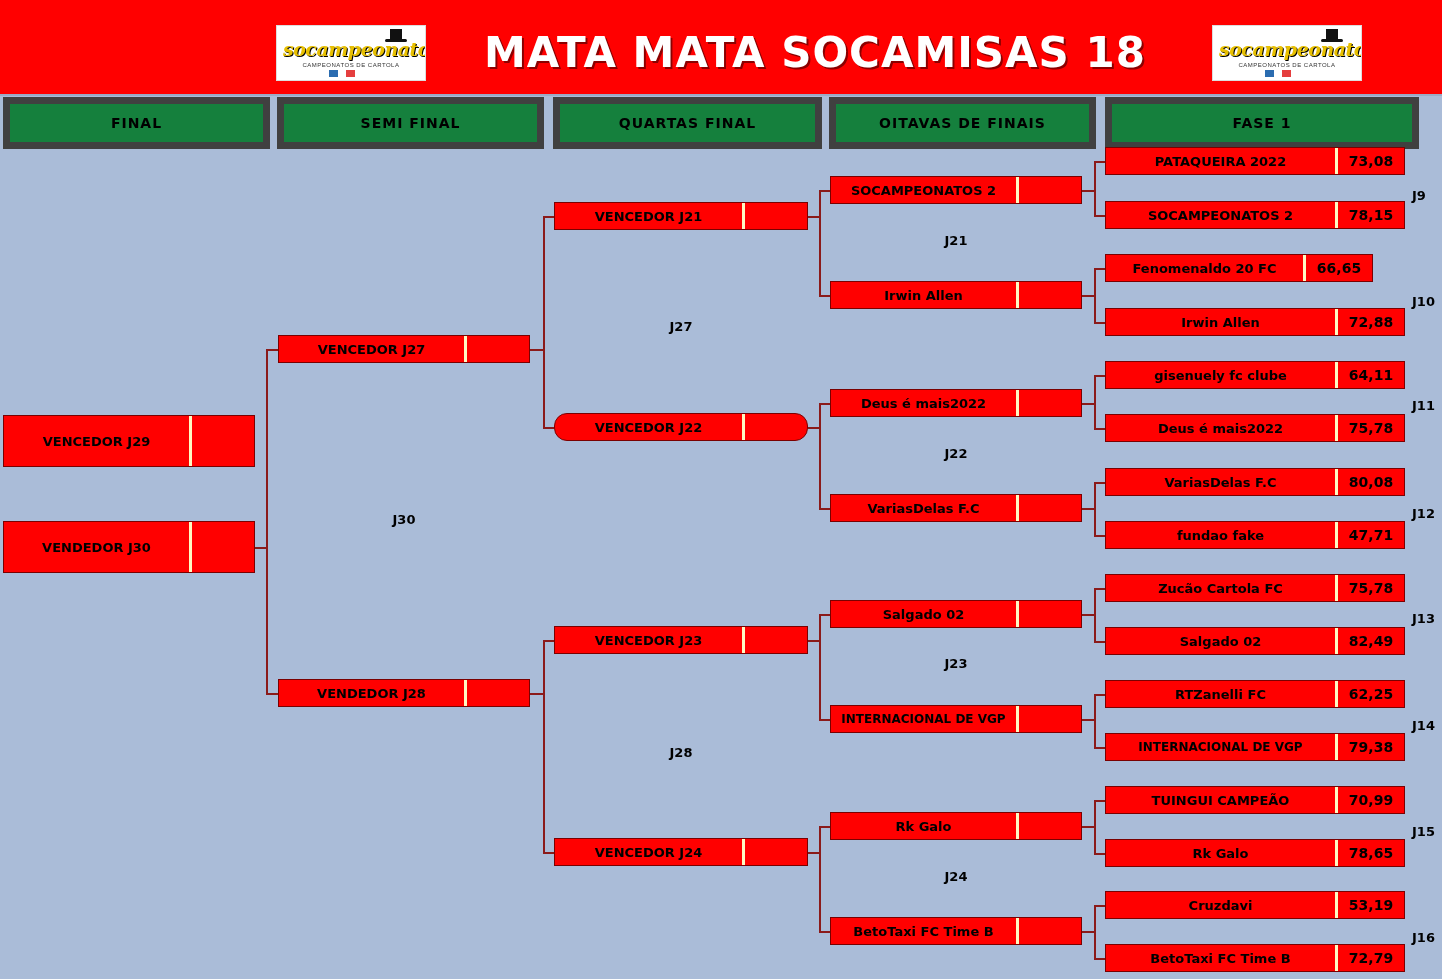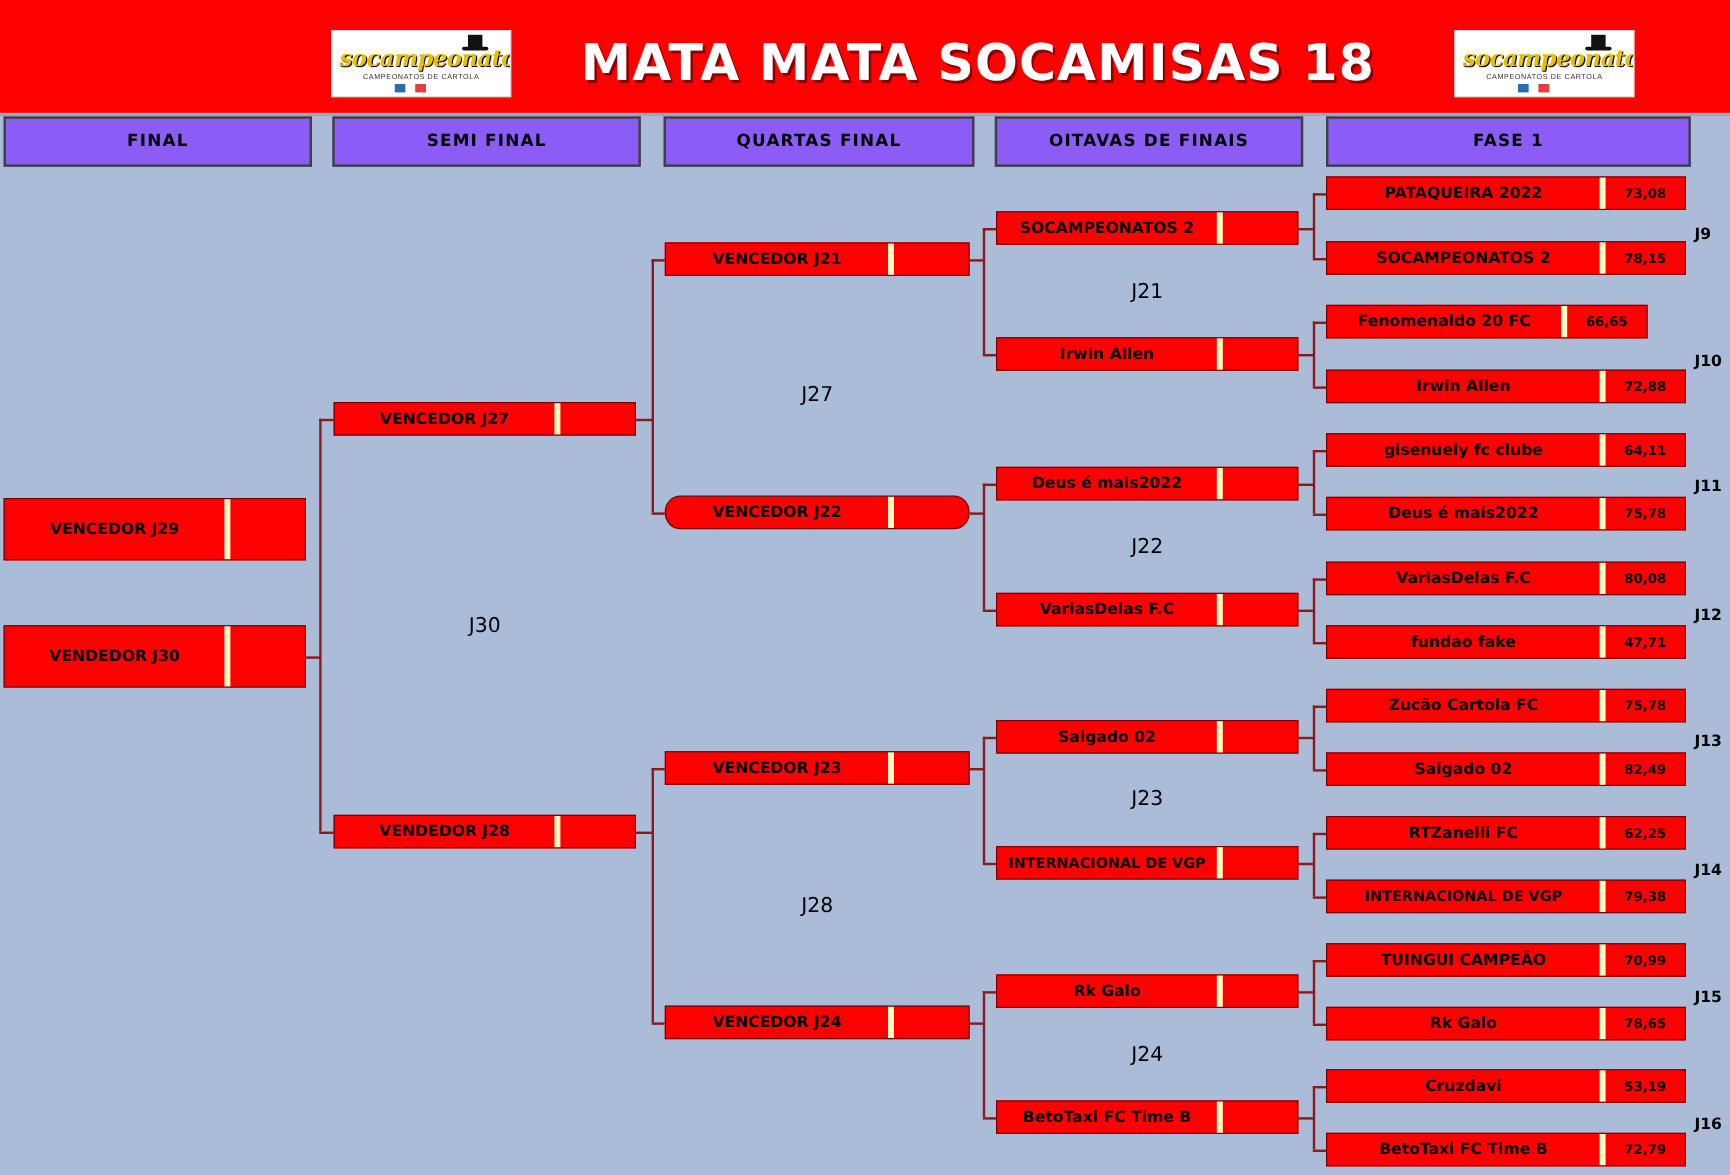--- a/index.html
+++ b/index.html
@@ -119,22 +119,22 @@
   }
   .logo-flag .f1 { left: 0; background: #2b6cb0; }
   .logo-flag .f2 { left: 8.6px; background: #ffffff; }
   .logo-flag .f3 { left: 17.2px; background: #e53e3e; }
 
   
   .col-head {
     position: absolute;
     top: 97px;
     height: 38px;
-    background: #8b5cf6;
-    border: 2px solid #404040;
+    background: #15803d;
+    border: 7px solid #404040;
     color: #000000;
     font-size: 14px;
     font-weight: bold;
     letter-spacing: 1px;
     display: flex;
     align-items: center;
     justify-content: center;
     font-family: "DejaVu Sans", sans-serif;
   }
   .ch0 { left: 3px;    width: 253px; }
@@ -160,44 +160,44 @@
     justify-content: center;
     color: #000000;
     font-size: 13px;
     font-weight: bold;
     font-family: "DejaVu Sans", sans-serif;
     overflow: hidden;
     white-space: nowrap;
   }
   .mbox .sc {
     flex: 0 0 66px;
-    border-left: 5px solid #fef9c3;
+    border-left: 3px solid #fef9c3;
     display: flex;
     align-items: center;
     justify-content: center;
     color: #000000;
-    font-size: 11px;
+    font-size: 14px;
     font-weight: bold;
     font-family: "DejaVu Sans", sans-serif;
   }
   .mbox.small .nm { font-size: 12px; }
 
   
   .mbox.f1col .sc { flex: 0 0 66px; }
   .mbox.oitavas .sc { flex: 0 0 62px; }
   .mbox.quartas .sc { flex: 0 0 62px; }
   .mbox.semi .sc { flex: 0 0 62px; }
   .mbox.final .sc { flex: 0 0 62px; }
 
   
   .gcode {
     position: absolute;
     color: #000000;
-    font-size: 17px;
-    font-weight: normal;
+    font-size: 13px;
+    font-weight: bold;
     font-family: "DejaVu Sans", sans-serif;
     text-align: center;
   }
   .rcode {
     position: absolute;
     color: #000000;
     font-size: 13px;
     font-weight: bold;
     font-family: "DejaVu Sans", sans-serif;
   }

